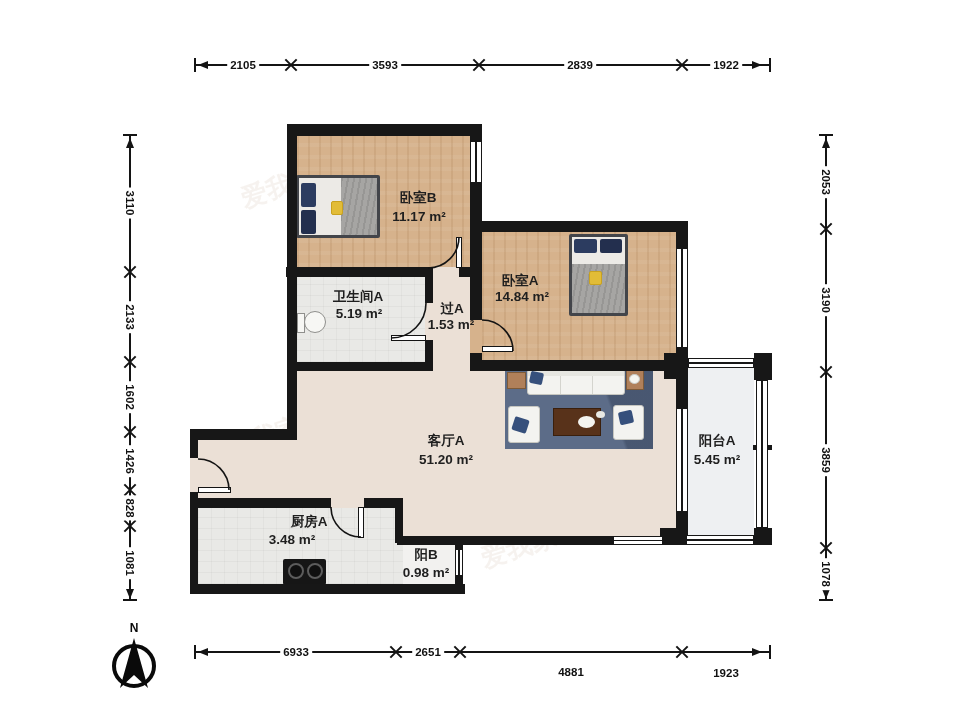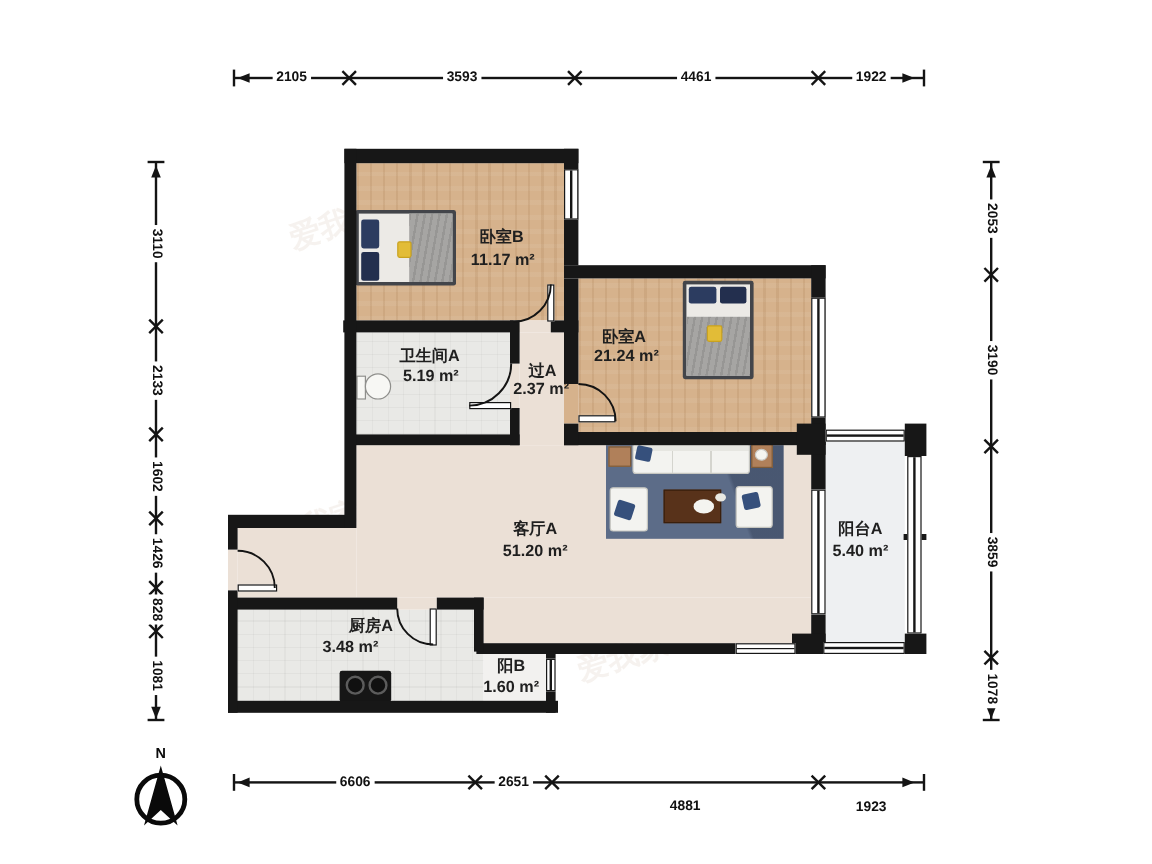--- a/index.html
+++ b/index.html
@@ -171,56 +171,56 @@
     <path d="M428 268 A31 31 0 0 0 459 237" fill="none" stroke="#141414" stroke-width="1.6"></path>
     <path d="M482 320 A31 31 0 0 1 513 351" fill="none" stroke="#141414" stroke-width="1.6"></path>
     <path d="M391 338 A35 35 0 0 0 426 303" fill="none" stroke="#141414" stroke-width="1.6"></path>
     <path d="M198 459 A31 31 0 0 1 229 490" fill="none" stroke="#141414" stroke-width="1.6"></path>
     <path d="M331 507 A30 30 0 0 0 361 537" fill="none" stroke="#141414" stroke-width="1.6"></path>
   </svg>
 
   <span class="rname" style="left:418px;top:198px">卧室B</span>
   <span class="rarea" style="left:419px;top:216px">11.17 m²</span>
   <span class="rname" style="left:520px;top:281px">卧室A</span>
-  <span class="rarea" style="left:522px;top:296px">21.24 m²</span>
+  <span class="rarea" style="left:522px;top:296px">14.84 m²</span>
   <span class="rname" style="left:358px;top:297px">卫生间A</span>
   <span class="rarea" style="left:359px;top:313px">5.19 m²</span>
   <span class="rname" style="left:452px;top:309px">过A</span>
-  <span class="rarea" style="left:451px;top:324px">2.37 m²</span>
+  <span class="rarea" style="left:451px;top:324px">1.53 m²</span>
   <span class="rname" style="left:446px;top:441px">客厅A</span>
   <span class="rarea" style="left:446px;top:459px">51.20 m²</span>
   <span class="rname" style="left:717px;top:441px">阳台A</span>
-  <span class="rarea" style="left:717px;top:459px">5.40 m²</span>
+  <span class="rarea" style="left:717px;top:459px">5.45 m²</span>
   <span class="rname" style="left:309px;top:522px">厨房A</span>
   <span class="rarea" style="left:292px;top:539px">3.48 m²</span>
   <span class="rname" style="left:426px;top:555px">阳B</span>
-  <span class="rarea" style="left:426px;top:572px">1.60 m²</span>
+  <span class="rarea" style="left:426px;top:572px">0.98 m²</span>
 
   <div class="dline" style="left:195px;top:64px;width:575px;height:2px"></div>
   <div class="endbar-v" style="left:195px;top:65px"></div>
   <div class="endbar-v" style="left:770px;top:65px"></div>
   <div class="tri tri-left" style="left:198px;top:61px"></div>
   <div class="tri tri-right" style="left:752px;top:61px"></div>
   <div class="tickm" style="left:291px;top:65px"></div>
   <div class="tickm" style="left:479px;top:65px"></div>
   <div class="tickm" style="left:682px;top:65px"></div>
   <span class="dlabel" style="left:243px;top:65px">2105</span>
   <span class="dlabel" style="left:385px;top:65px">3593</span>
-  <span class="dlabel" style="left:580px;top:65px">4461</span>
+  <span class="dlabel" style="left:580px;top:65px">2839</span>
   <span class="dlabel" style="left:726px;top:65px">1922</span>
 
   <div class="dline" style="left:195px;top:651px;width:575px;height:2px"></div>
   <div class="endbar-v" style="left:195px;top:652px"></div>
   <div class="endbar-v" style="left:770px;top:652px"></div>
   <div class="tri tri-left" style="left:198px;top:648px"></div>
   <div class="tri tri-right" style="left:752px;top:648px"></div>
   <div class="tickm" style="left:396px;top:652px"></div>
   <div class="tickm" style="left:460px;top:652px"></div>
   <div class="tickm" style="left:682px;top:652px"></div>
-  <span class="dlabel" style="left:296px;top:652px">6606</span>
+  <span class="dlabel" style="left:296px;top:652px">6933</span>
   <span class="dlabel" style="left:428px;top:652px">2651</span>
   <span class="dlabel" style="left:571px;top:672px">4881</span>
   <span class="dlabel" style="left:726px;top:673px">1923</span>
 
   <div class="dline" style="left:129px;top:135px;width:2px;height:465px"></div>
   <div class="endbar-h" style="left:130px;top:135px"></div>
   <div class="endbar-h" style="left:130px;top:600px"></div>
   <div class="tri tri-up" style="left:126px;top:138px"></div>
   <div class="tri tri-down" style="left:126px;top:589px"></div>
   <div class="tickm" style="left:130px;top:272px"></div>

